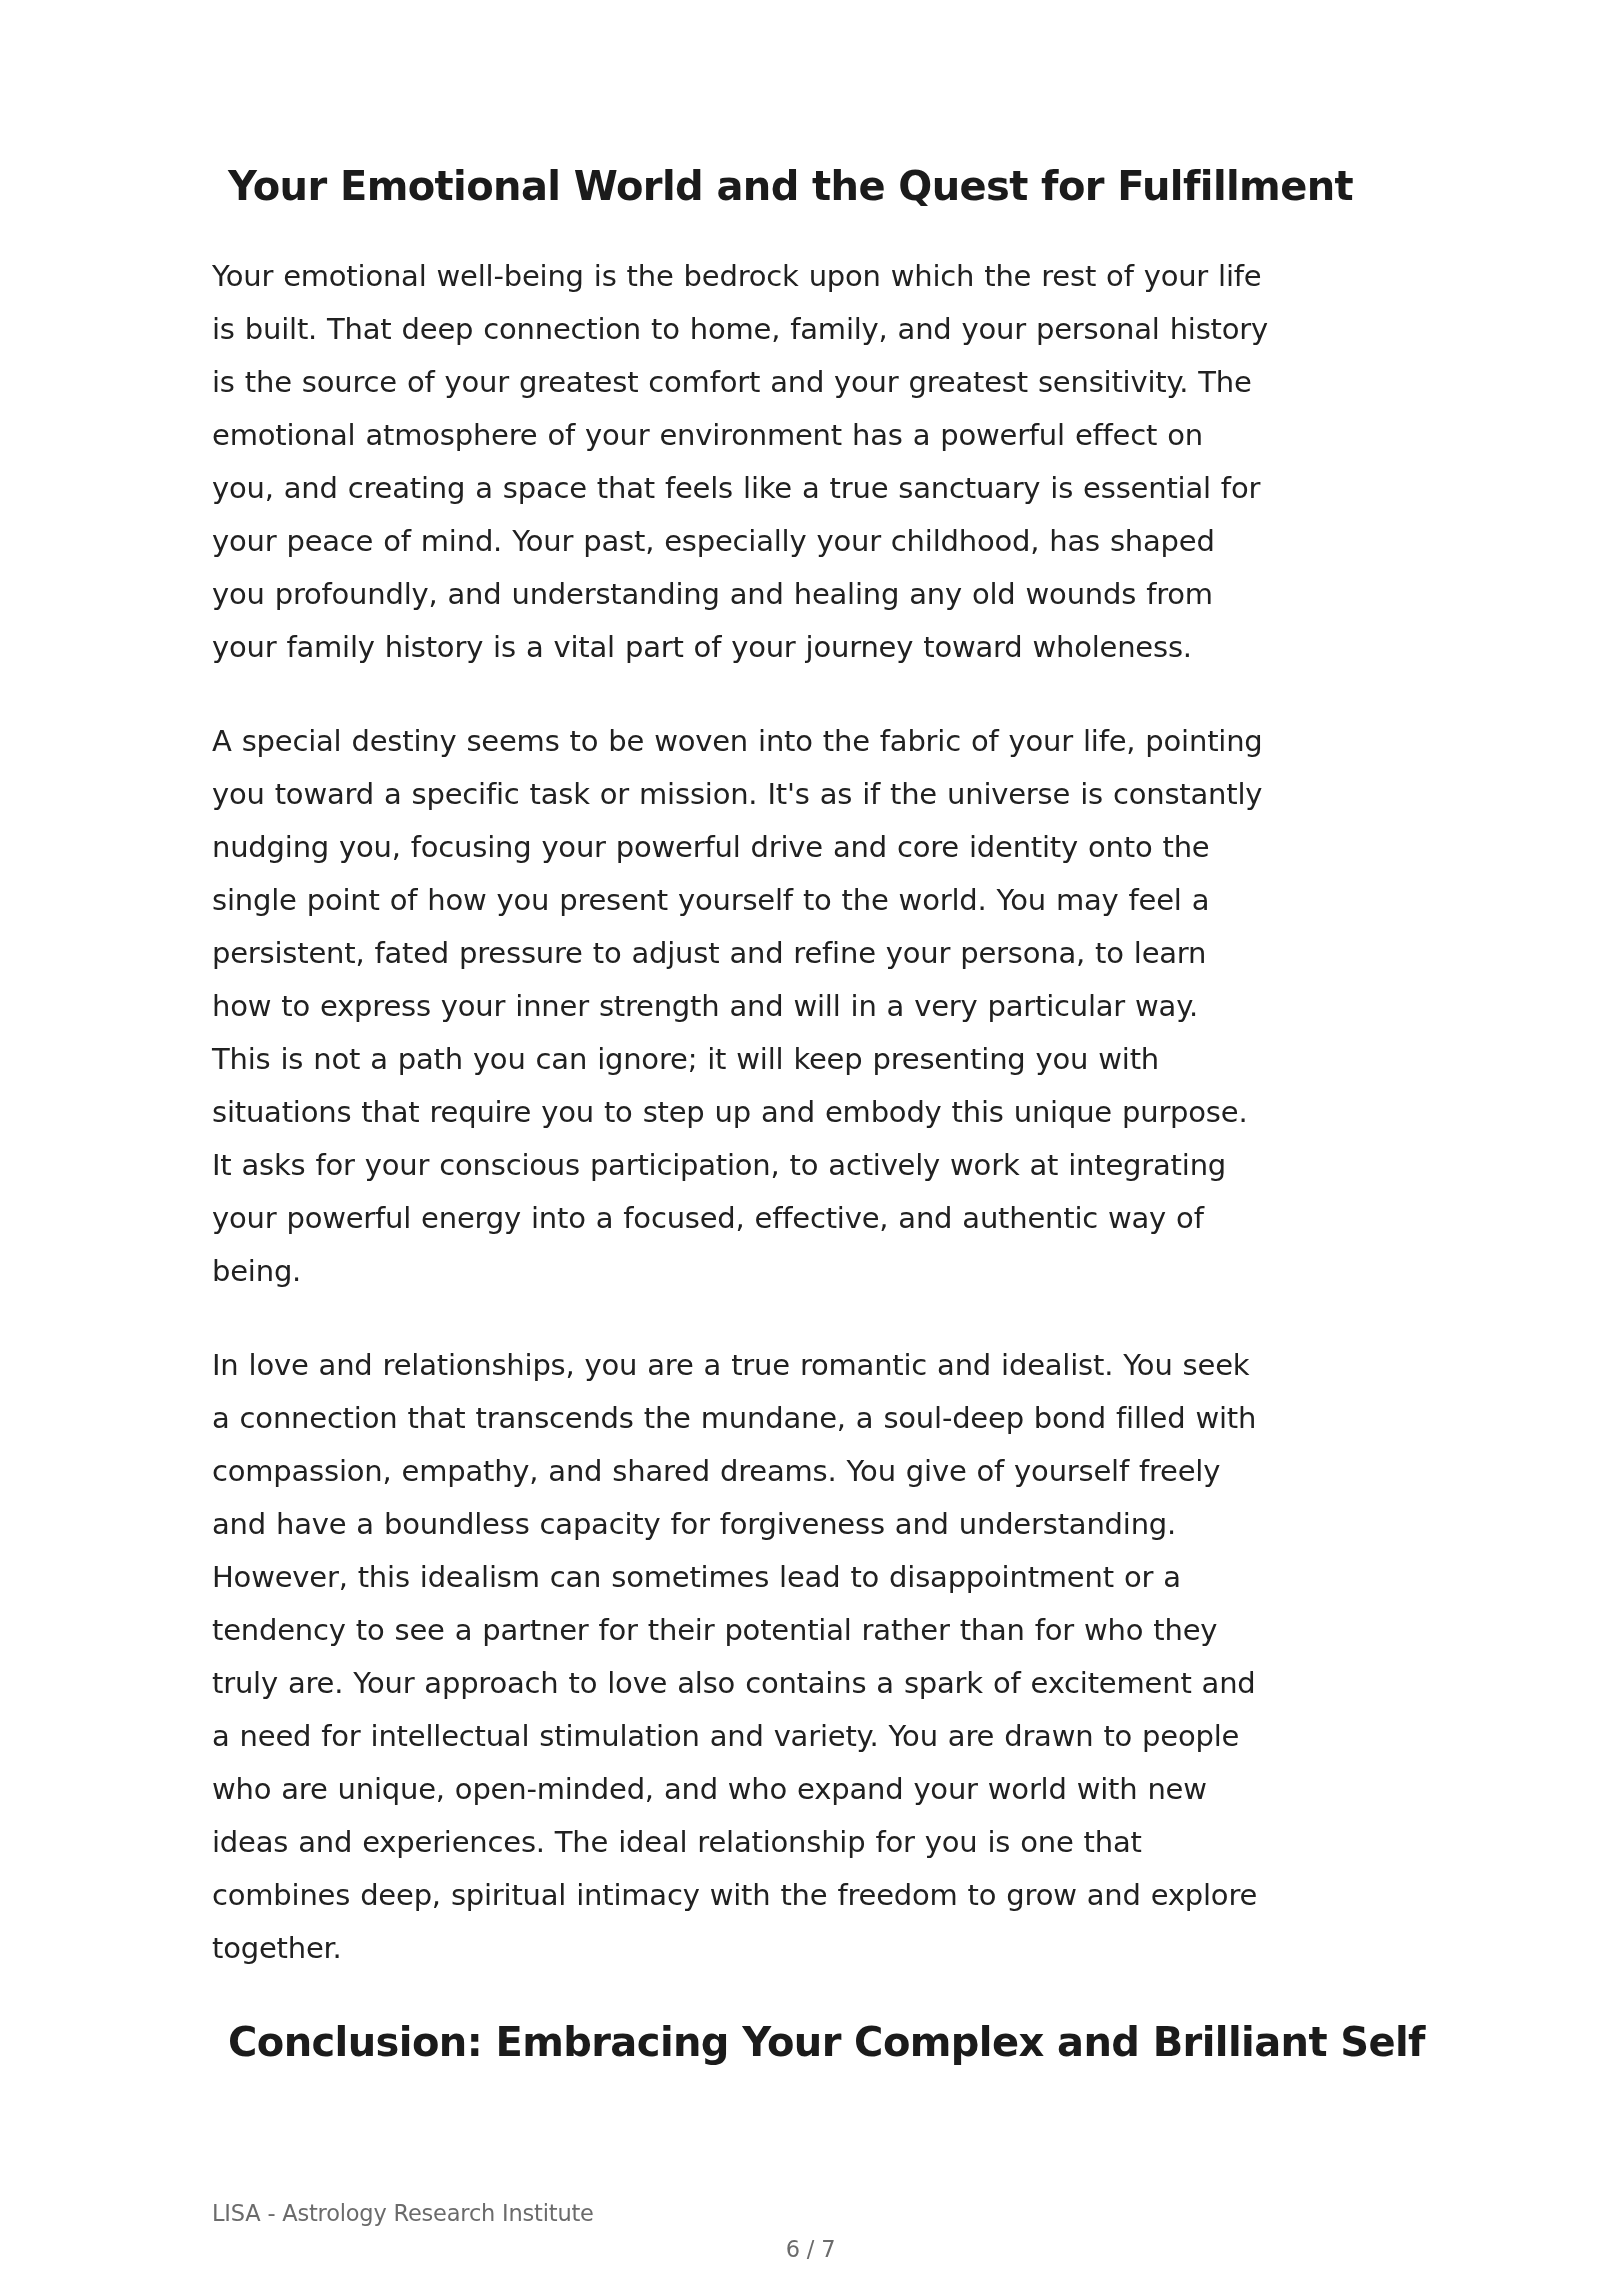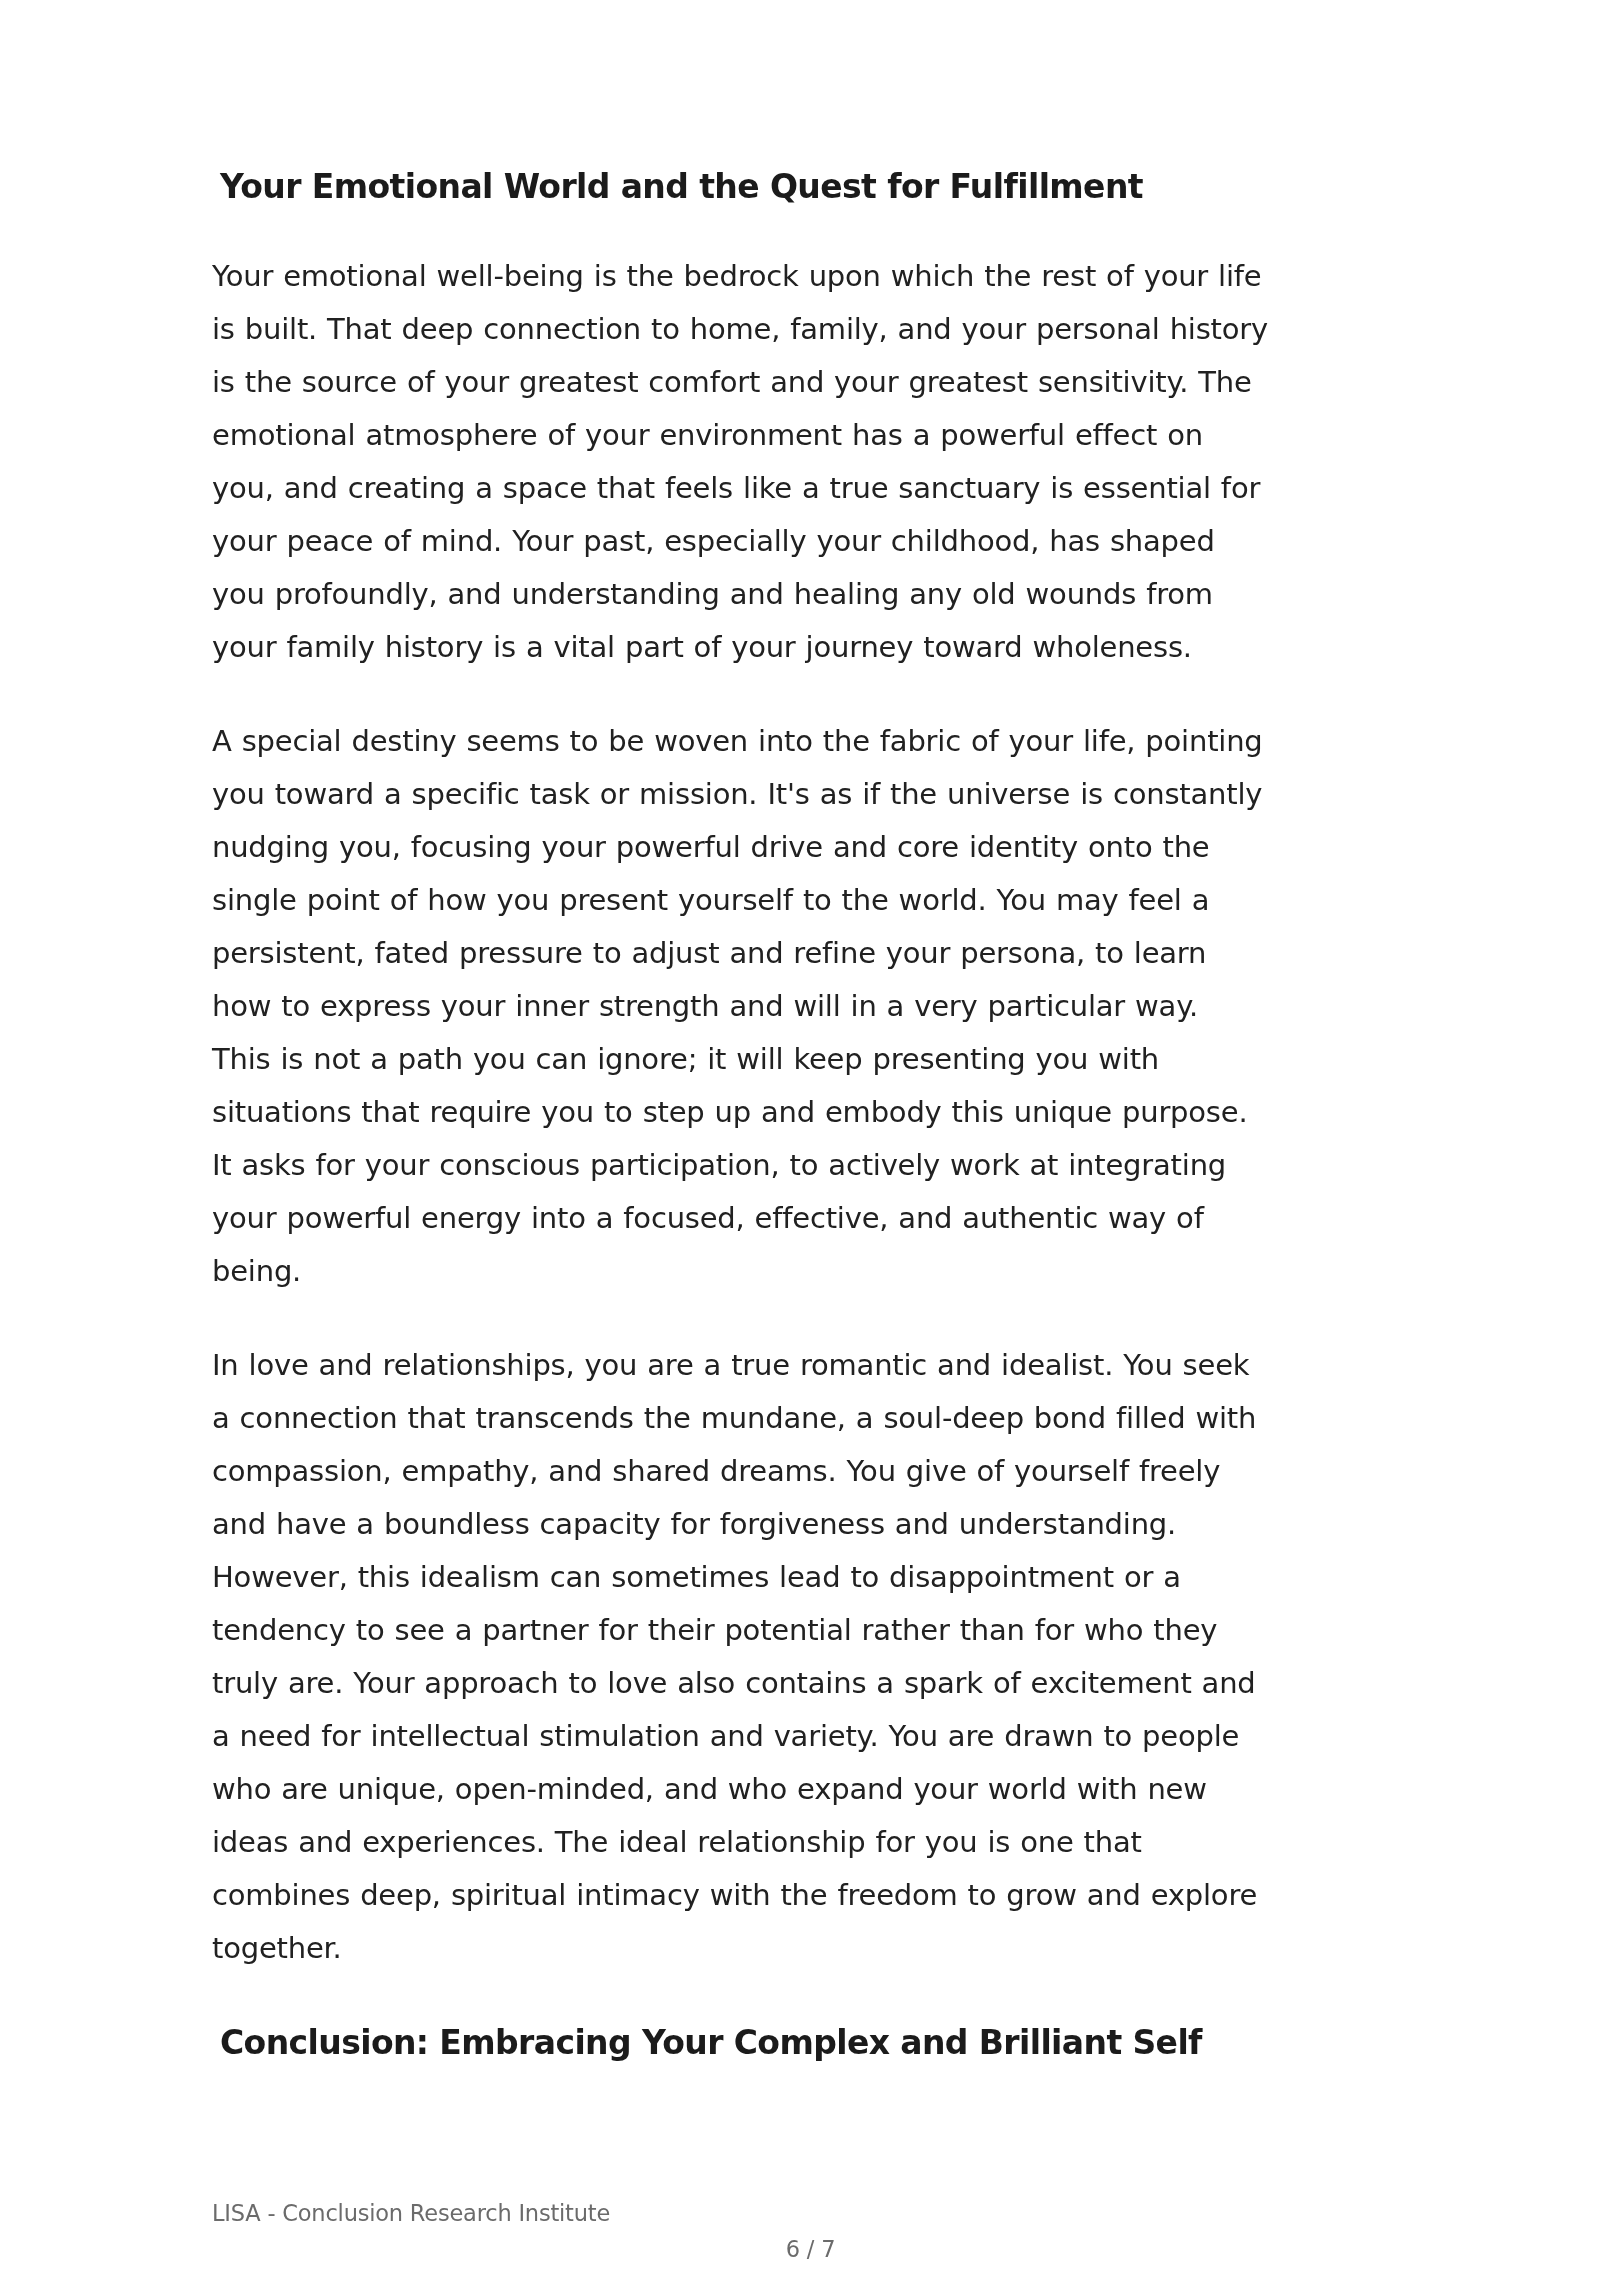--- a/index.html
+++ b/index.html
@@ -12,26 +12,26 @@
     font-family: "DejaVu Sans", "Liberation Sans", sans-serif;
     overflow: hidden;
   }
   .content {
     position: absolute;
     left: 212px;
     top: 160px;
     width: 1260px;
   }
   .section-heading {
-    font-size: 33px;
+    font-size: 40px;
     line-height: 53px;
     font-weight: bold;
     color: #1b1b1b;
     letter-spacing: -0.6px;
-    margin: 0 0 37px 8px;
+    margin: 0 0 37px 16px;
   }
   .section-heading.conclusion {
     margin-bottom: 0;
   }
   .body-para {
     font-size: 29px;
     line-height: 53px;
     color: #212121;
     letter-spacing: -0.2px;
     word-spacing: 1px;
@@ -104,18 +104,18 @@
 who are unique, open-minded, and who expand your world with new
 ideas and experiences. The ideal relationship for you is one that
 combines deep, spiritual intimacy with the freedom to grow and explore
 together.</p>
 
     <h1 class="section-heading conclusion">Conclusion: Embracing Your Complex and Brilliant Self</h1>
 
   </div>
 
   <div class="footer">
-    <span class="footer-brand">LISA - Conclusion Research Institute</span>
+    <span class="footer-brand">LISA - Astrology Research Institute</span>
     <span class="footer-page">6 / 7</span>
   </div>
 
 </div>
 
 
 </body></html>

